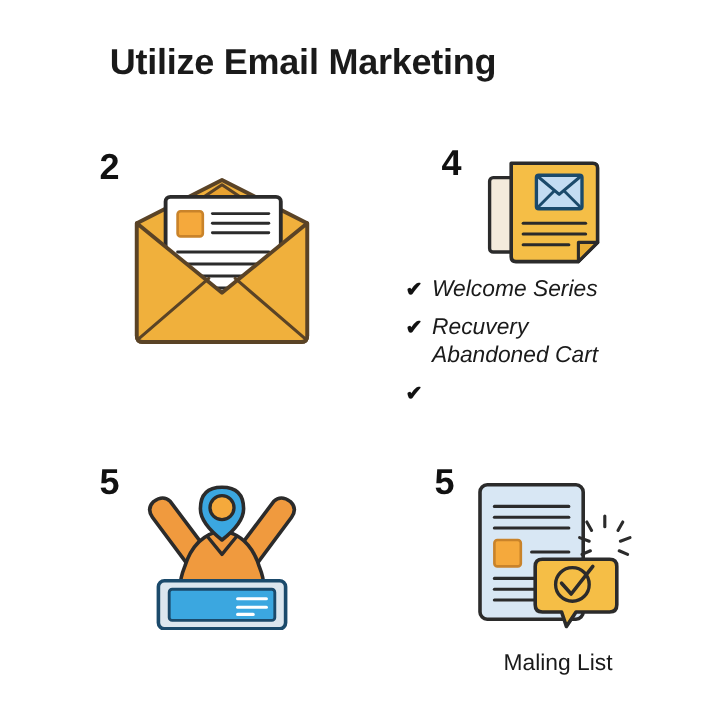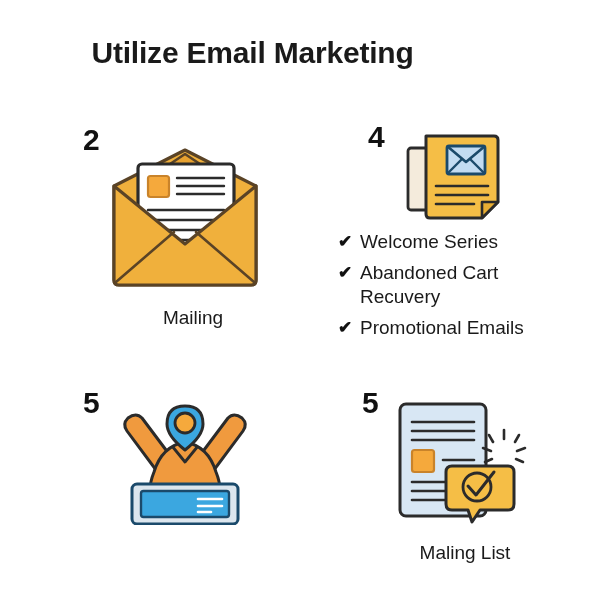--- a/index.html
+++ b/index.html
@@ -67,20 +67,21 @@
     color: #111111;
     line-height: 24px;
   }
   .check-text {
     font-size: 19px;
     color: #1a1a1a;
     line-height: 24px;
   }
   .check-text .wrap-line {
     display: block;
+    font-style: italic;
   }
 </style>
 </head>
 <body>
 
 <div id="infographic">
 
   <div id="page-title">Utilize Email Marketing</div>
 
   <div class="quadrant" style="left:78px; top:120px; width:230px; height:215px;">
@@ -113,21 +114,20 @@
 
         <path d="M14 140 L14 46 L85 104 L156 46 L156 140 Q156 145 151 145 L19 145 Q14 145 14 140 Z" fill="#F0B03C" stroke="#5A4326" stroke-width="3.2" stroke-linejoin="round"></path>
 
         <g stroke="#5A4326" stroke-width="2.6" fill="none" stroke-linecap="round">
           <line x1="16" y1="142" x2="74" y2="92"></line>
           <line x1="154" y1="142" x2="96" y2="92"></line>
         </g>
       </svg>
     </div>
 
-    <div class="tile-label" style="left:0; top:188px; width:230px;">Mailing</div>
   </div>
 
   <div class="quadrant" style="left:360px; top:118px; width:230px; height:110px;">
 
     <div class="step-number" style="left:8px; top:4px;">4</div>
 
     <div class="icon-wrap" style="left:44px; top:12px; width:110px; height:100px;">
       <svg viewBox="0 0 110 100" width="110" height="100" aria-hidden="true">
 
         <rect x="4" y="18" width="36" height="62" rx="3" fill="#F4EBDC" stroke="#2B2B2B" stroke-width="2.8"></rect>
@@ -153,29 +153,26 @@
   <div id="checklist">
     <div class="check-row">
       <span class="check-mark">✔</span>
       <span class="check-text">
         <span class="wrap-line">Welcome Series</span>
       </span>
     </div>
     <div class="check-row">
       <span class="check-mark">✔</span>
       <span class="check-text">
+        <span class="wrap-line">Recuvery</span>
         <span class="wrap-line">Abandoned Cart</span>
-        <span class="wrap-line">Recuvery</span>
       </span>
     </div>
     <div class="check-row">
       <span class="check-mark">✔</span>
-      <span class="check-text">
-        <span class="wrap-line">Promotional Emails</span>
-      </span>
     </div>
   </div>
 
   <div class="quadrant" style="left:78px; top:388px; width:230px; height:185px;">
 
     <div class="step-number" style="left:5px; top:0px;">5</div>
 
     <div class="icon-wrap" style="left:32px; top:12px; width:150px; height:125px;">
       <svg viewBox="0 0 150 125" width="150" height="125" aria-hidden="true">
 

